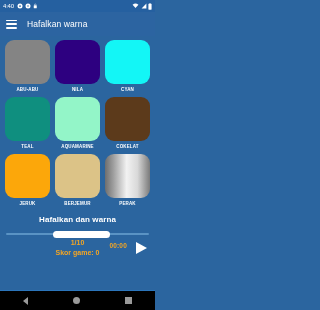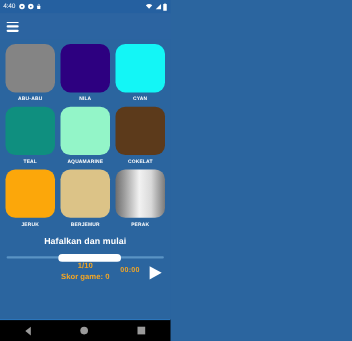--- a/index.html
+++ b/index.html
@@ -273,20 +273,21 @@
       </svg>
     </div>
   </div>
 
   <div class="appbar">
     <div class="hamburger">
       <span></span>
       <span></span>
       <span></span>
     </div>
+    <div class="appbar-title">Hafalkan warna</div>
   </div>
 
   <div class="grid">
 
     <div class="grid-row">
       <div class="cell">
         <div class="swatch" style="background:#848484"></div>
         <div class="cell-label">ABU-ABU</div>
       </div>
       <div class="cell">
@@ -325,21 +326,21 @@
       </div>
       <div class="cell">
         <div class="swatch" style="background:linear-gradient(to right,#6e6e6e 0%,#9d9d9d 18%,#f2f2f2 48%,#d9d9d9 72%,#7a7a7a 100%)"></div>
         <div class="cell-label">PERAK</div>
       </div>
     </div>
 
   </div>
 
   <div class="bottom">
-    <div class="bottom-title">Hafalkan dan mulai</div>
+    <div class="bottom-title">Hafalkan dan warna</div>
 
     <div class="slider-wrap">
       <div class="slider-track"></div>
       <div class="slider-thumb"></div>
     </div>
 
     <div class="counter-row">
       <div class="counter">1/10</div>
       <div class="timer">00:00</div>
     </div>

